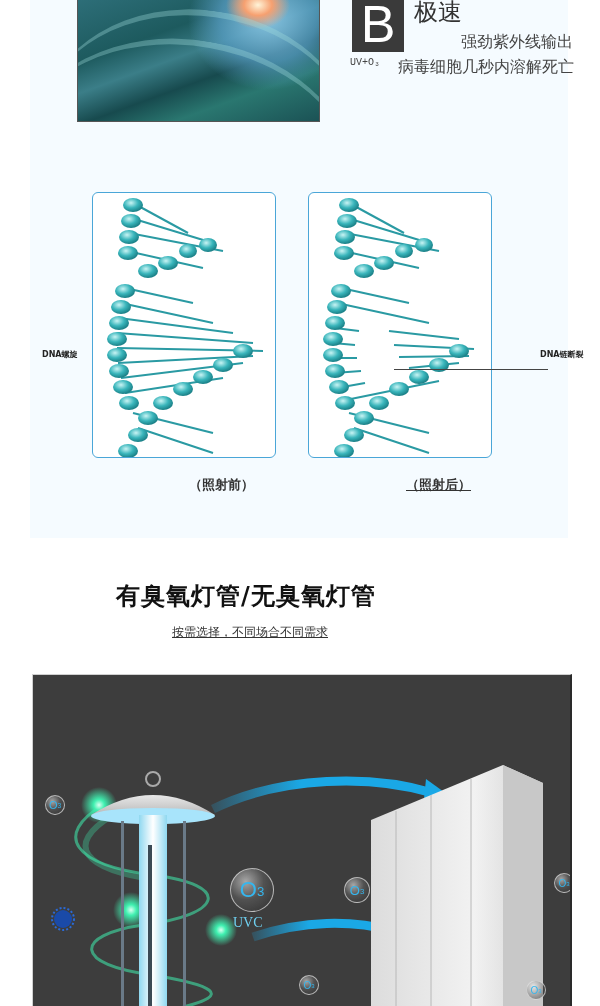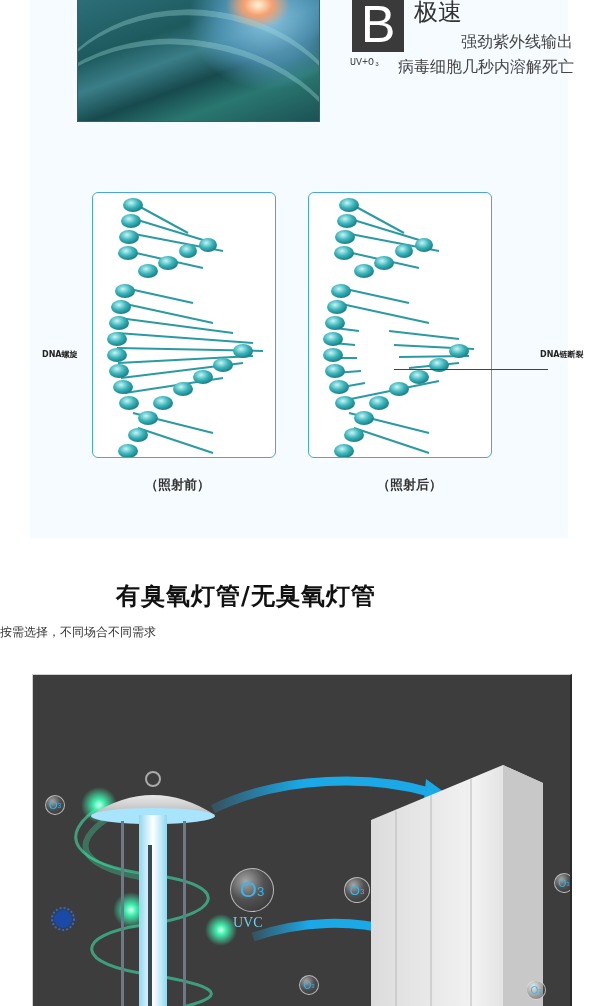--- a/index.html
+++ b/index.html
@@ -62,33 +62,33 @@
 
     .dna-label {
       position: absolute; font-size: 8px; color: #222; font-weight: bold;
     }
     .dna-label-left { left: 42px; top: 349px; }
     .dna-label-right { left: 496px; top: 349px; margin-left: 44px; }
     .callout-line {
       position: absolute; left: 394px; top: 369px; width: 154px; height: 1px; background: #444;
     }
     .caption {
-      position: absolute; top: 476px; font-size: 13px; color: #333; font-weight: bold;
+      position: absolute; top: 476px; font-size: 13px; color: #333; font-weight: bold; margin-left: 44px;
     }
     .caption-left { left: 145px; }
-    .caption-right { left: 377px; }
+    .caption-right { left: 362px; text-decoration: underline; }
 
     
     .section-title {
       position: absolute; left: 0; width: 492px; top: 580px; text-align: center;
       font-size: 24px; font-weight: bold; color: #111; letter-spacing: 1px;
     }
     .section-sub {
-      position: absolute; left: 0; width: 500px; top: 624px; 
-      font-size: 12px; color: #333;
+      position: absolute; left: 0; width: 500px; top: 624px; text-align: center;
+      font-size: 12px; color: #333; text-decoration: underline;
     }
 
     
     .dark-panel {
       position: absolute; left: 32px; top: 674px; width: 540px; height: 332px;
       background: #3d3d3d; overflow: hidden;
       border-top: 1px solid #d0d0d0; border-left: 1px solid #d0d0d0; border-right: 2px solid #2a2a2a;
     }
     .dark-panel svg { position: absolute; left: 0; top: 0; }
     .uvc-label {

